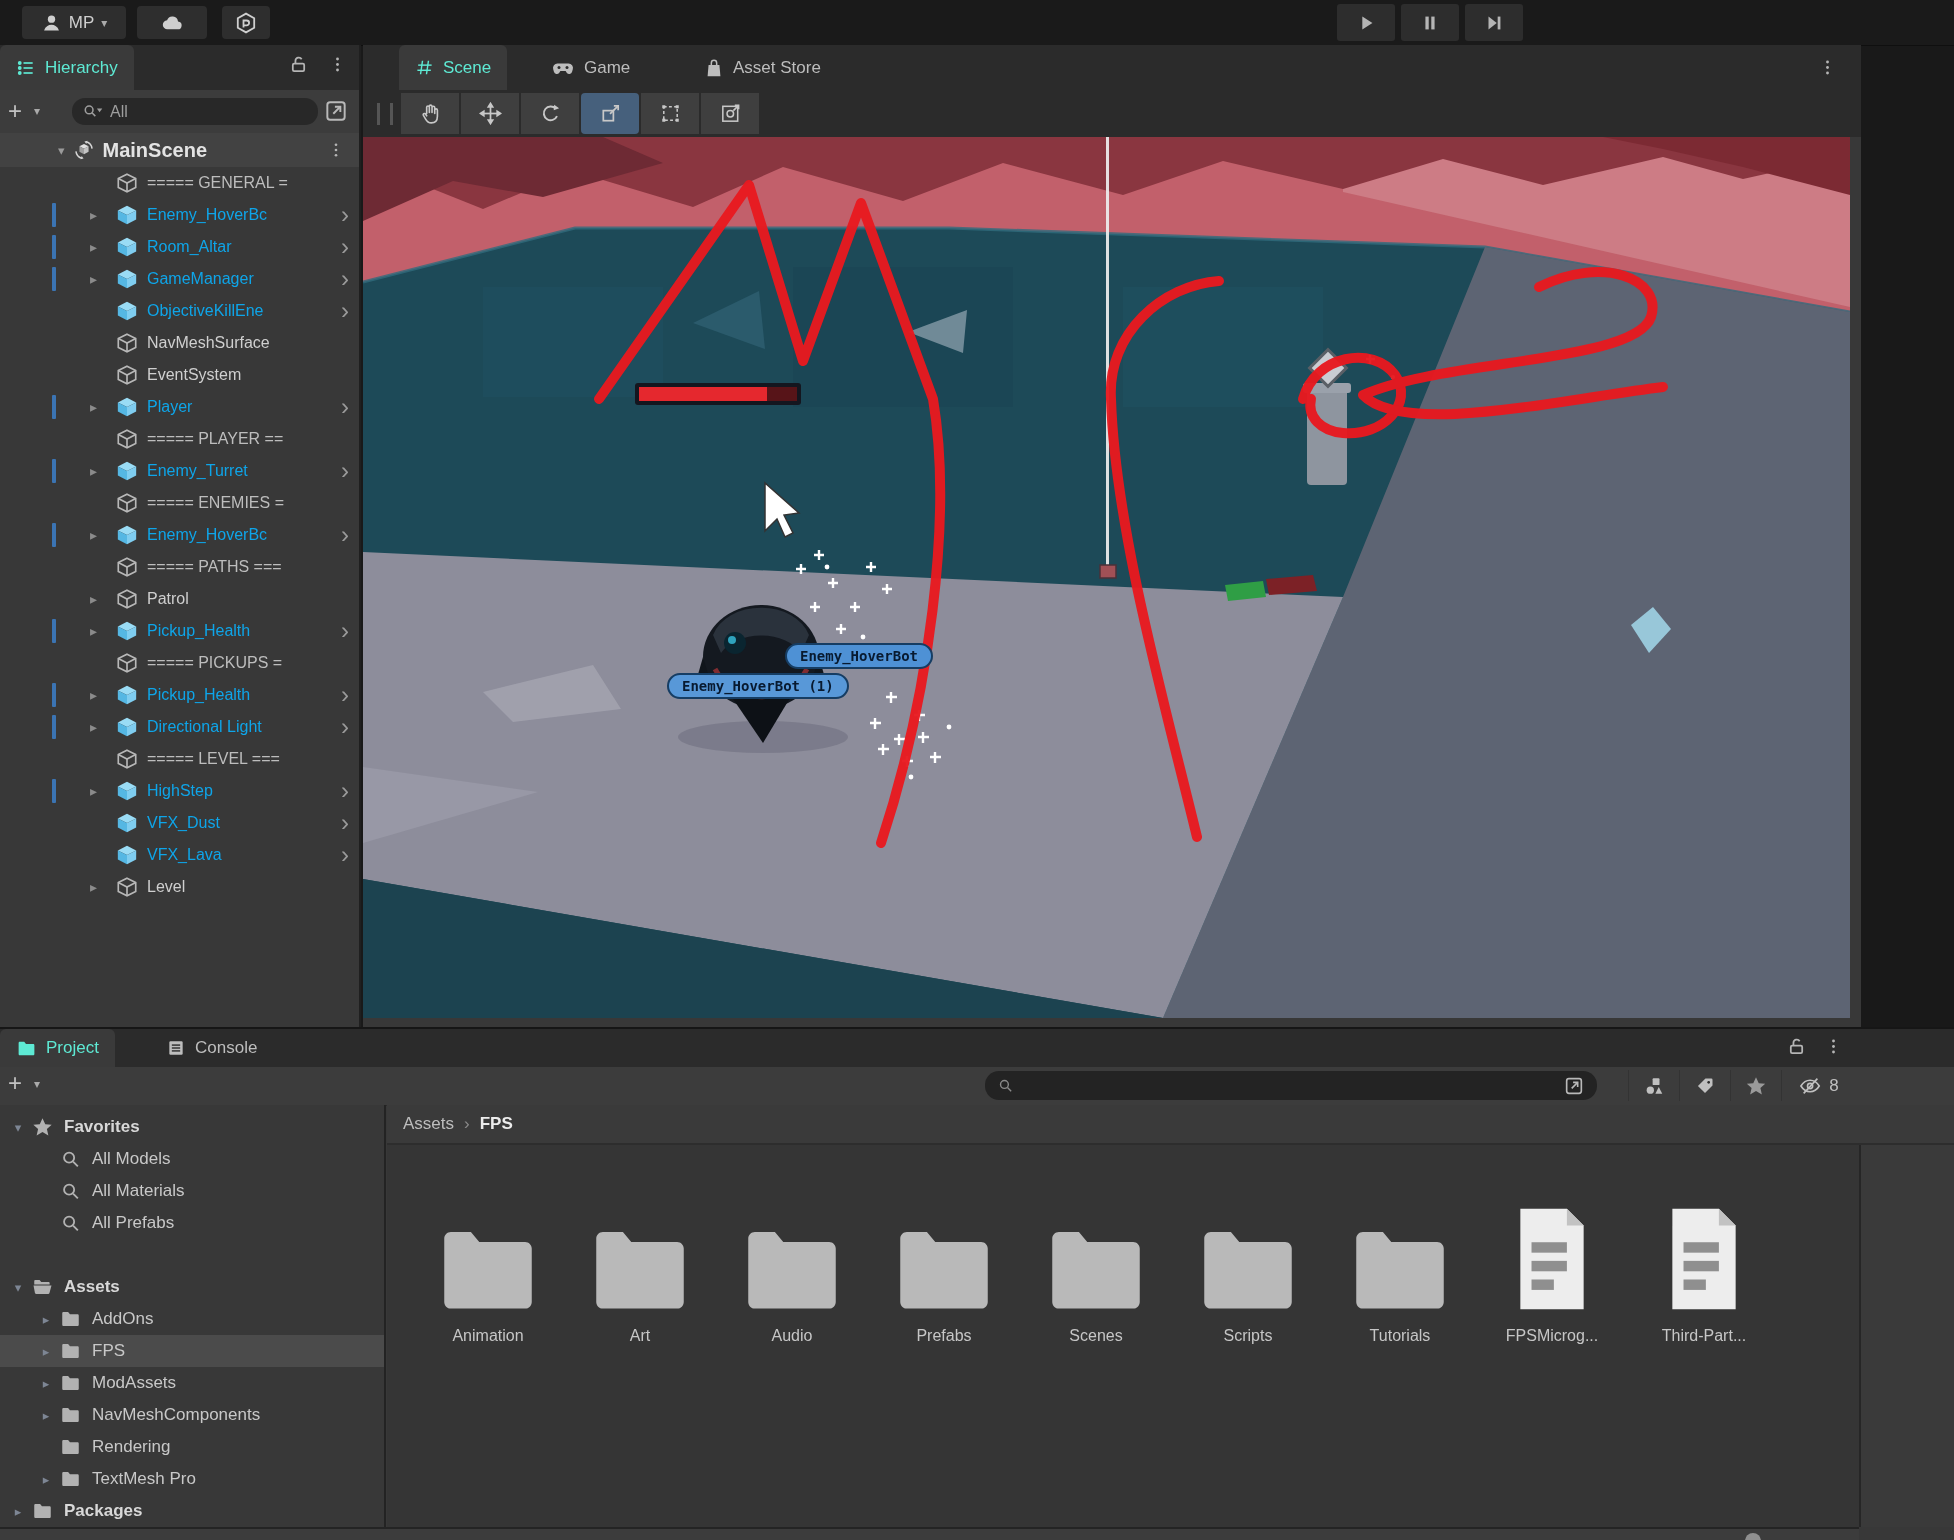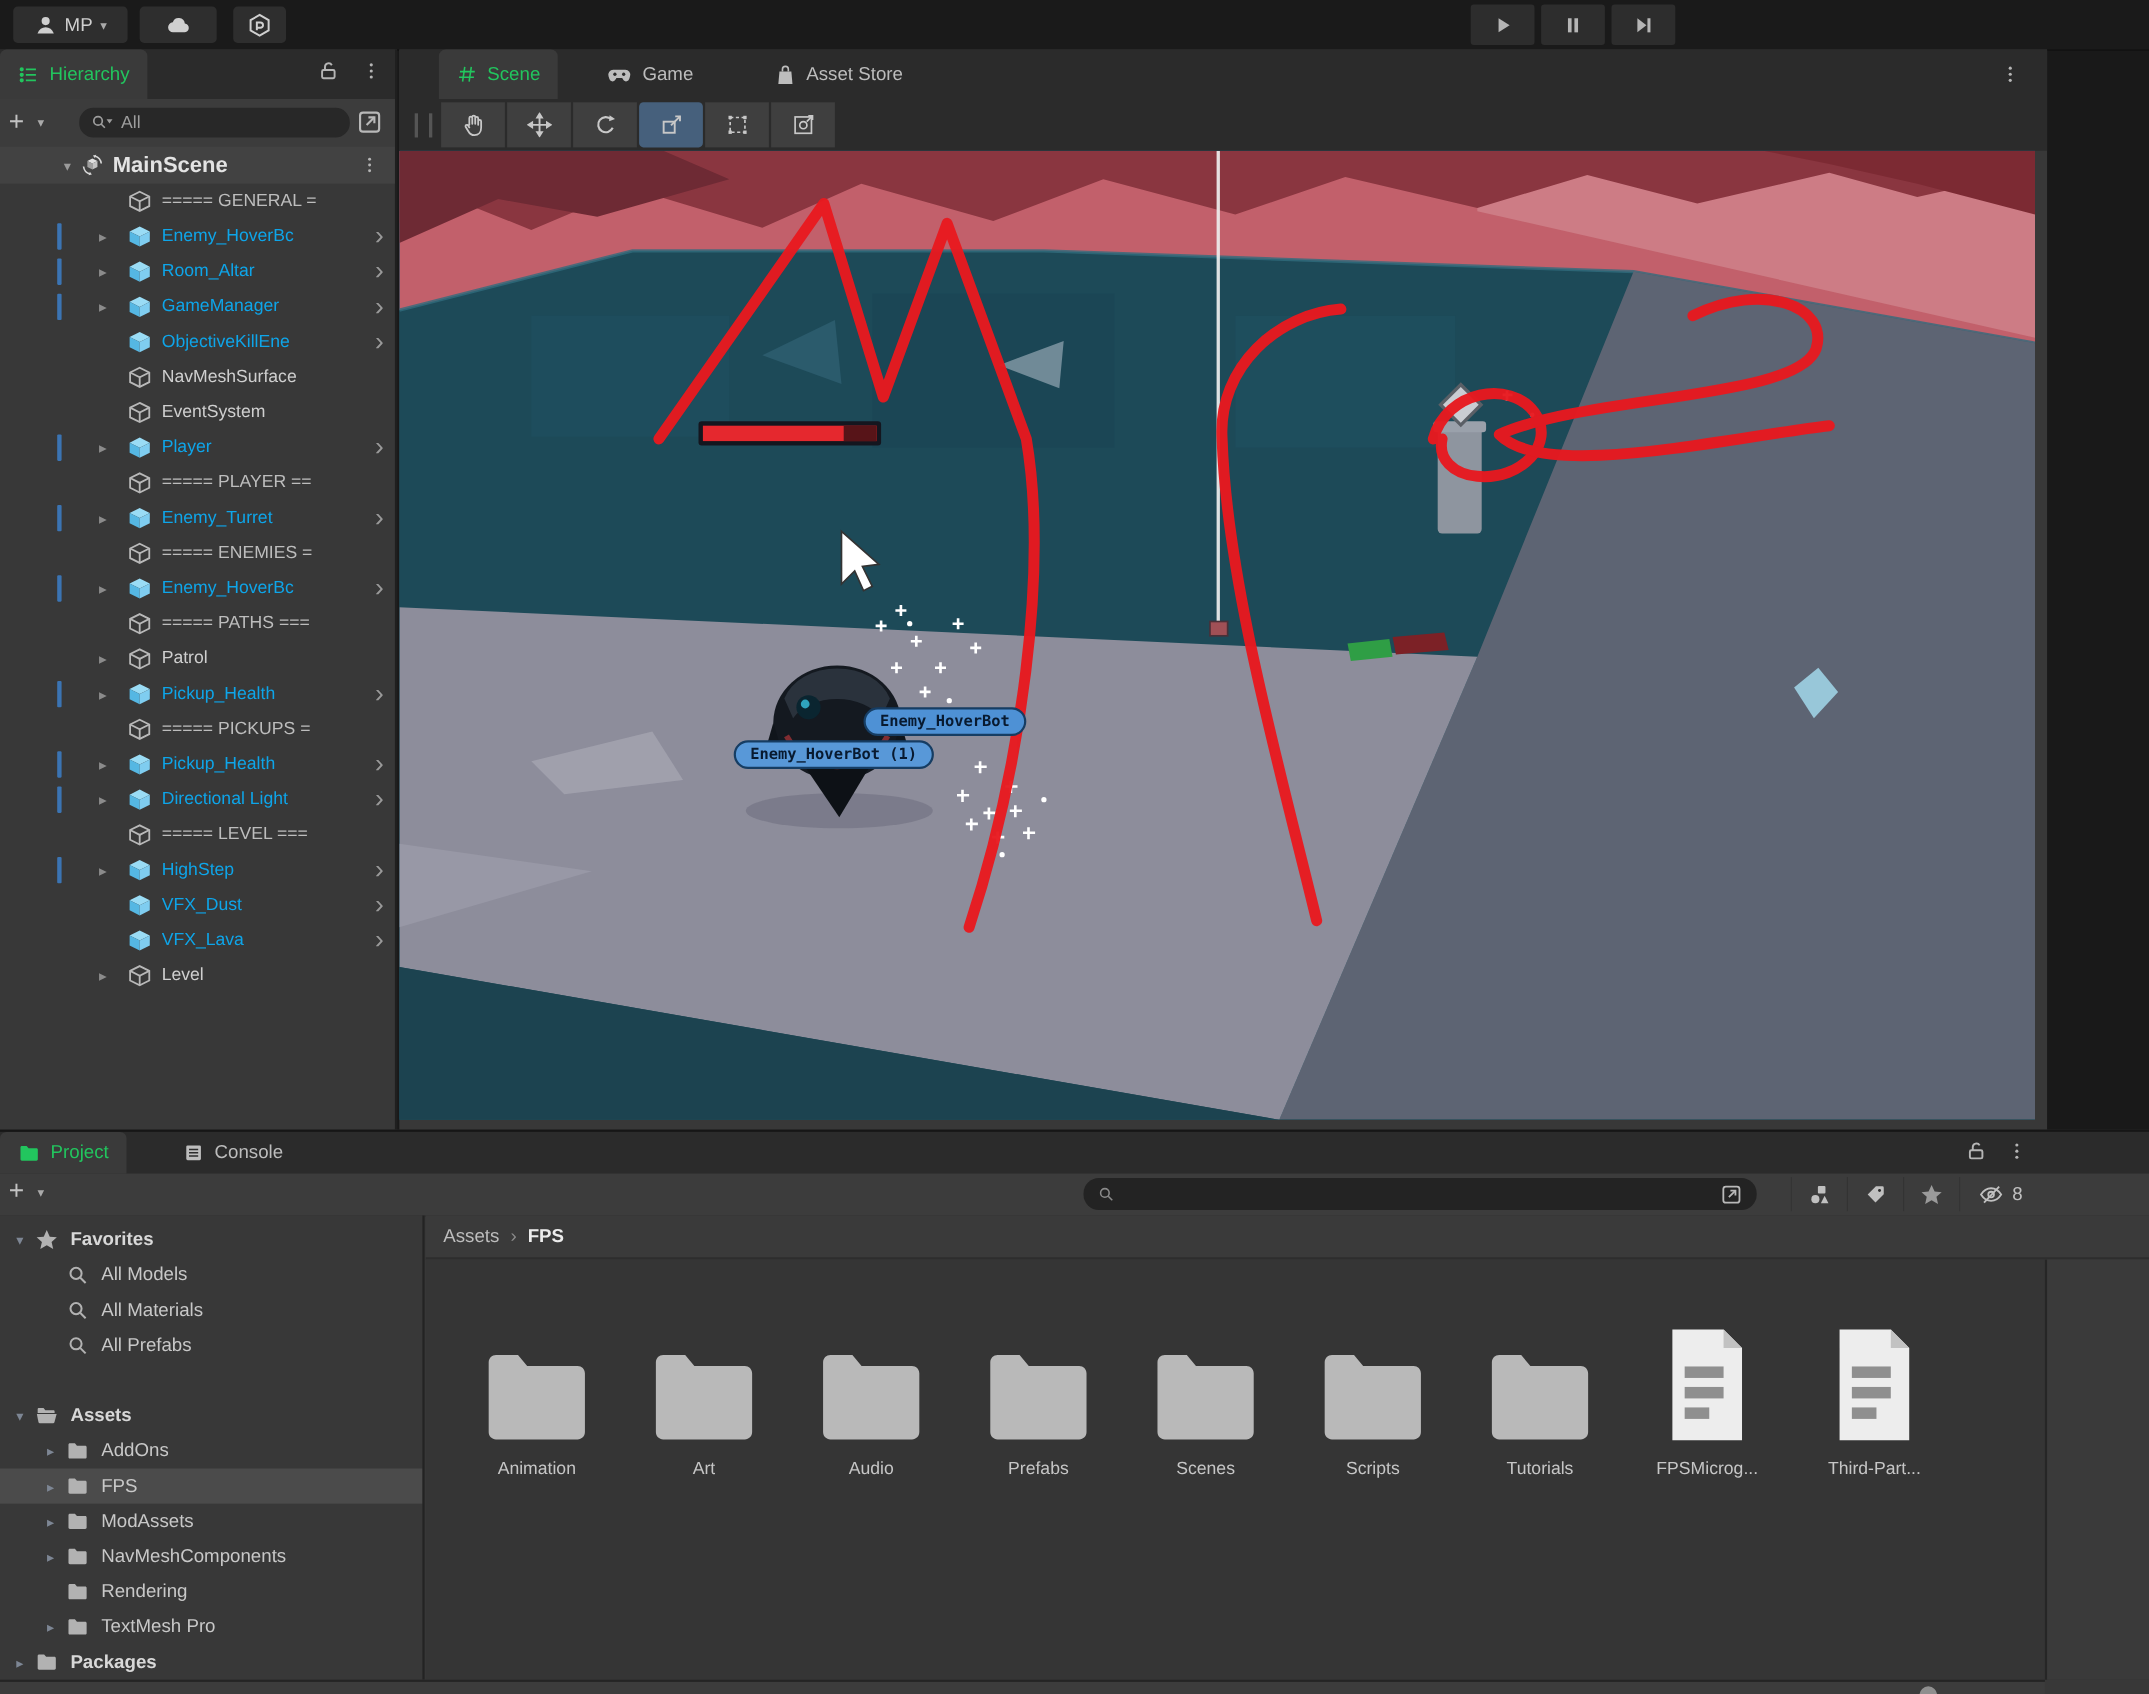--- a/index.html
+++ b/index.html
@@ -3,31 +3,31 @@
 <meta charset="utf-8">
 <style>
   html,body{margin:0;padding:0;background:#111;}
   .app{position:relative;width:1954px;height:1540px;background:#191919;overflow:hidden;
        font-family:"Liberation Sans",sans-serif;color:#c8c8c8;-webkit-font-smoothing:antialiased;}
   .ic{display:inline-block;line-height:0;}
   .ic svg{width:100%;height:100%;display:block;}
 
   
   #topbar{position:absolute;left:0;top:0;width:100%;height:45px;background:#1a1a1a;border-bottom:1px solid #0f0f0f;}
-  .tbtn{position:absolute;top:6px;height:33px;background:#2e2e2e;border-radius:4px;display:flex;align-items:center;justify-content:center;gap:7px;color:#cfcfcf;font-size:17px;}
+  .tbtn{position:absolute;top:6px;height:33px;background:#2e2e2e;border-radius:4px;display:flex;align-items:center;justify-content:center;gap:7px;color:#cfcfcf;font-size:17px;margin-left:10px;}
   #acct{left:12px;width:104px;}
   #cloudbtn{left:127px;width:70px;}
   #plasticbtn{left:212px;width:48px;}
   .transport{position:absolute;top:4px;width:58px;height:37px;background:#2d2d2d;border-radius:3px;display:flex;align-items:center;justify-content:center;color:#b5b5b5;}
   #playbtn{left:1337px;} #pausebtn{left:1401px;} #stepbtn{left:1465px;}
   .caret{color:#aaaaaa;font-size:12px;}
 
   
   .phead{position:absolute;left:0;top:0;right:0;height:45px;background:#2b2b2b;}
-  .ptab{position:absolute;top:0;height:45px;background:#3a3a3a;border-radius:6px 6px 0 0;display:flex;align-items:center;gap:9px;padding:0 16px;color:#22c55e;font-size:17px;white-space:nowrap;}
+  .ptab{position:absolute;top:0;height:45px;background:#3a3a3a;border-radius:6px 6px 0 0;display:flex;align-items:center;gap:9px;padding:0 16px;color:#5eead4;font-size:17px;white-space:nowrap;}
   .ptab.inactive{background:transparent;color:#bdbdbd;}
 
   
   #hier{position:absolute;left:0;top:45px;width:361px;height:982px;background:#383838;border-right:2px solid #1f1f1f;box-sizing:border-box;}
   #hier-tools{position:absolute;left:0;top:45px;right:0;height:43px;background:#3c3c3c;border-bottom:1px solid #2f2f2f;}
   .plusbtn{position:absolute;left:8px;top:7px;font-size:24px;color:#c2c2c2;line-height:28px;}
   .pluscaret{position:absolute;left:34px;top:14px;}
   .searchbox{position:absolute;left:72px;top:8px;width:246px;height:27px;background:#282828;border-radius:13px;display:flex;align-items:center;gap:6px;padding:0 10px;box-sizing:border-box;color:#9d9d9d;font-size:16px;}
   .openwin{position:absolute;right:10px;top:8px;width:26px;height:26px;color:#b9b9b9;}
   #hier-scene-row{position:absolute;left:0;top:88px;right:0;height:34px;background:#424242;display:flex;align-items:center;padding-left:58px;box-sizing:border-box;}

